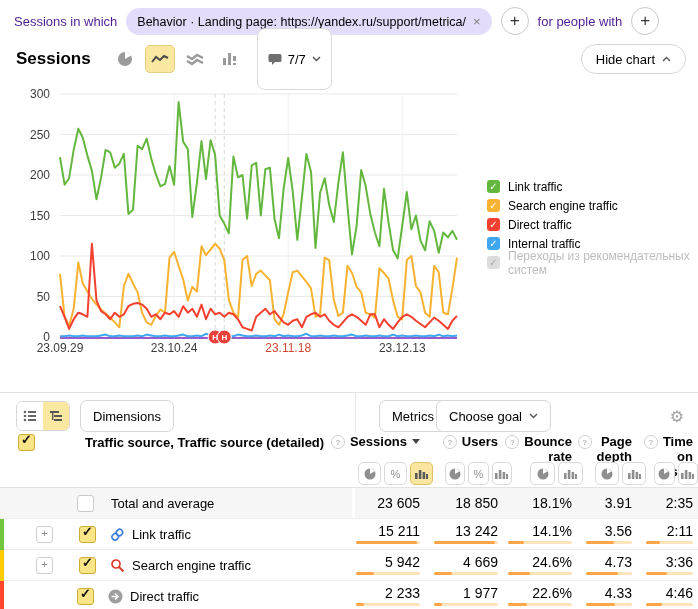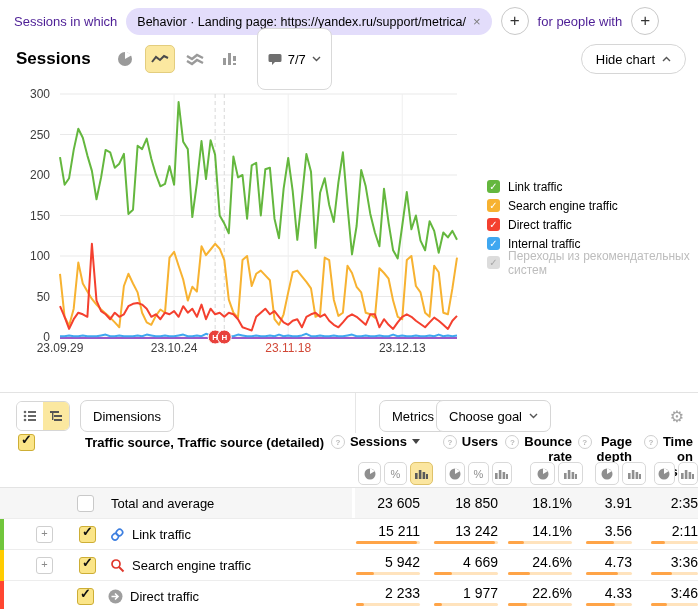--- a/index.html
+++ b/index.html
@@ -71,21 +71,21 @@
   .stripe{position:absolute;left:0;top:0;bottom:-1px;width:4px}
   .expand{width:15px;height:15px;border:1px solid #cfcfcf;border-radius:3px;background:#fff;color:#8a8a8a;font-size:11px;line-height:13px;text-align:center;margin-right:26px;cursor:pointer;flex:0 0 auto}
   .expand.none{visibility:hidden;border:none}
   .row-icon{width:18px;margin-left:12px;display:flex;align-items:center;justify-content:center;flex:0 0 auto}
   .row-label{margin-left:6px;white-space:nowrap;cursor:pointer}
   .mcell{box-sizing:border-box;display:flex;flex-direction:column;align-items:flex-end;justify-content:center}
   .mcell:nth-child(1){width:78px;padding-right:13px}
   .mcell:nth-child(2){width:79px;padding-right:14px}
   .mcell:nth-child(3){width:74px;padding-right:14px}
   .mcell:nth-child(4){width:60px;padding-right:14px}
-  .mcell:nth-child(5){width:52px;}
+  .mcell:nth-child(5){width:52px;padding-right:5px}
   .mval{font-size:14px;line-height:14px}
   .bar{height:3px;border-radius:2px;background:#ffe3bd;position:relative;margin-top:3px}
   .bar i{position:absolute;left:0;top:0;bottom:0;background:#ffa447;border-radius:2px;display:block}
   .mcell:nth-child(-n+3) .bar{width:64px}
   .mcell:nth-child(4) .bar{width:46px}
   .mcell:nth-child(5) .bar{width:47px}
 </style>
 </head>
 <body>
 
@@ -538,20 +538,20 @@
             <i style="width:30%"></i>
           </span>
           </span>
         <span class="mcell">
             <span class="mval">4.33</span>
             <span class="bar">
             <i style="width:62%"></i>
           </span>
           </span>
         <span class="mcell">
-            <span class="mval">3:46</span>
+            <span class="mval">4:46</span>
             <span class="bar">
             <i style="width:35%"></i>
           </span>
           </span>
      </div>
    </div>
   </div>
 
 </body></html>

